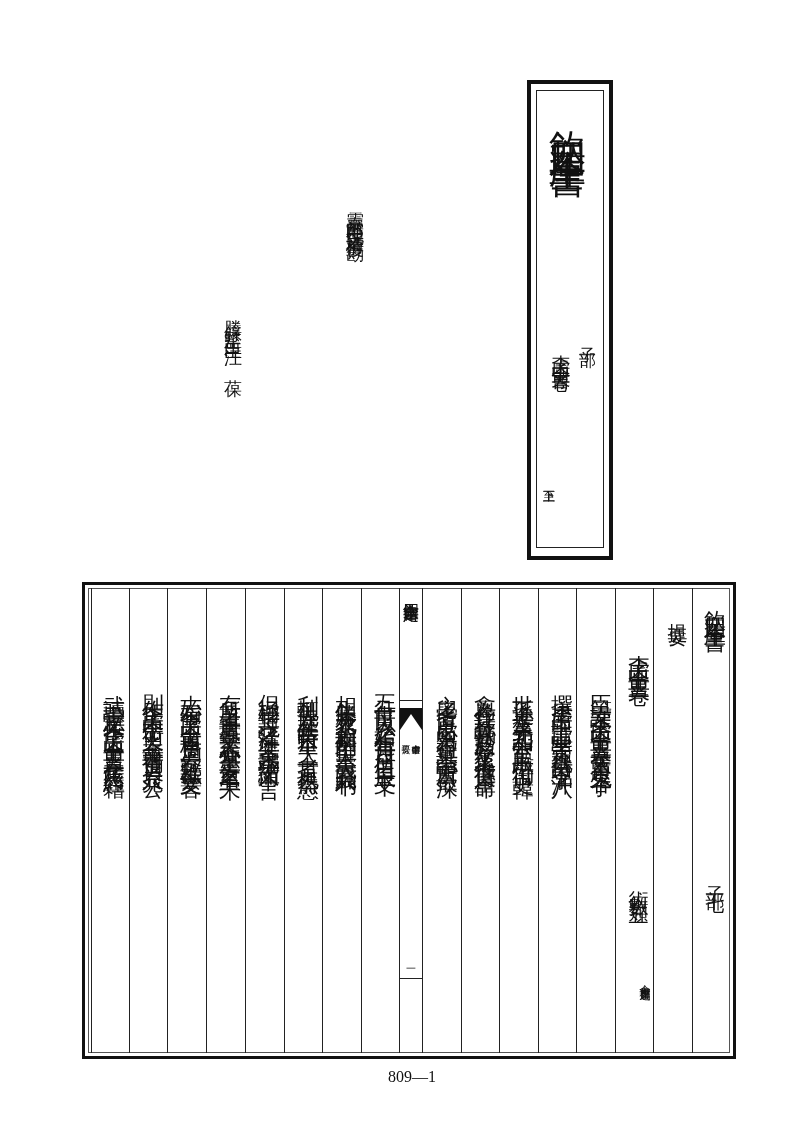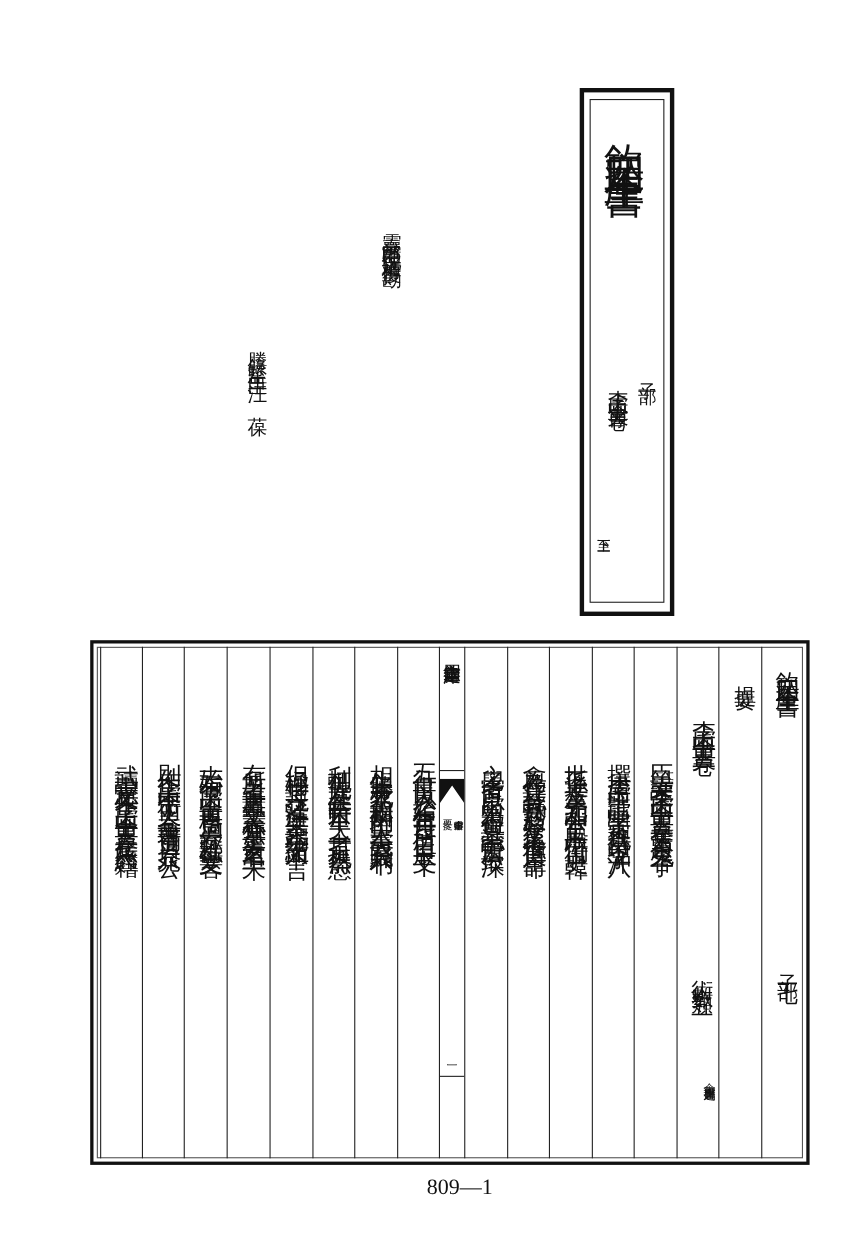--- a/index.html
+++ b/index.html
@@ -43,21 +43,21 @@
             border-left: 1px solid #222; border-right: 1px solid #222; box-sizing: border-box; }
   .banxin-title { position: absolute; left: 0px; top: 4px; width: 22px; writing-mode: vertical-rl;
                   font-size: 16px; letter-spacing: 0px; line-height: 22px; }
   .fishtail { position: absolute; left: 0; top: 120px; width: 22px; height: 22px; }
   .banxin-sub { position: absolute; top: 150px; writing-mode: vertical-rl; font-size: 9px; line-height: 10px; }
   .banxin-rule { position: absolute; left: 0; right: 0; top: 112px; border-top: 1px solid #222; }
   .banxin-rule2 { position: absolute; left: 0; right: 0; top: 390px; border-top: 1px solid #222; }
   .banxin-page { position: absolute; left: 6px; top: 374px; font-size: 10px; }
 
   .page-number { position: absolute; left: 388px; top: 1068px; font-family: "Liberation Serif", serif;
-                 font-size: 20px; }
+                 font-size: 16px; }
 </style>
 </head>
 <body>
 
 <div class="cover-label">
   <div class="inner"></div>
   <div class="cover-title">欽定四庫全書</div>
   <div class="cover-section">子部</div>
   <div class="cover-book">李虛中命書卷</div>
   <div class="cover-vols">上至下</div>

